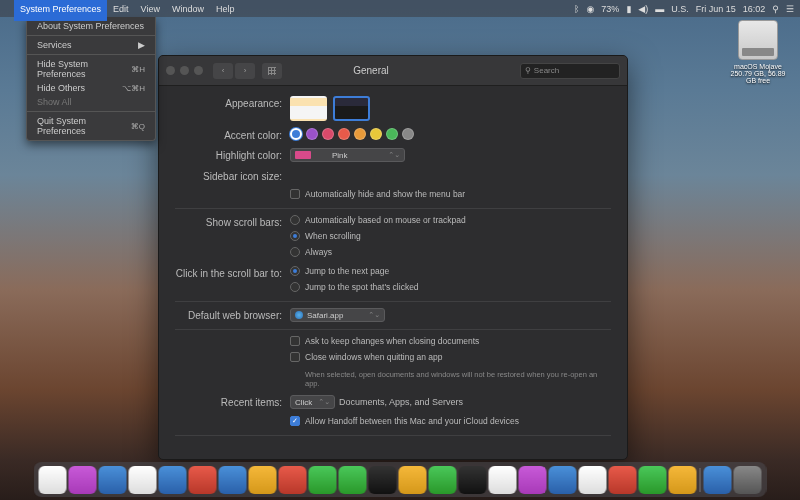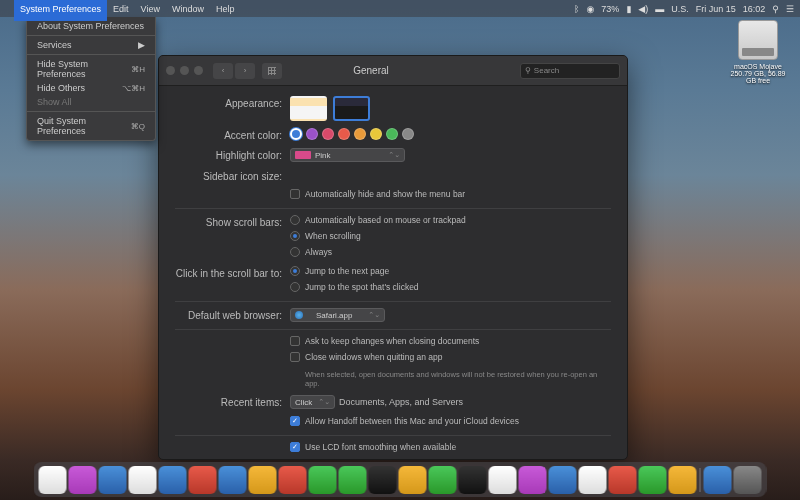--- a/index.html
+++ b/index.html
@@ -157,21 +157,21 @@
           <span class="swatch" style="background: rgb(232, 200, 58);"></span>
           <span class="swatch" style="background: rgb(74, 184, 90);"></span>
           <span class="swatch" style="background: rgb(136, 136, 136);"></span>
         </div>
     </div>
 
     <div class="row">
       <div class="lbl">Highlight color:</div>
       <div class="val">
           <div class="popup" style="min-width:115px">
-            <span style="display:flex;align-items:center;gap:4px">
+            <span style="display:flex;align-items:center;gap:21px">
               <span id="hlswatch" style="width: 16px; height: 8px; border-radius: 1px; background: rgb(216, 74, 138);"></span>
               <span>Pink</span>
             </span>
             <span class="ar">⌃⌄</span>
           </div>
         </div>
     </div>
 
     <div class="row">
       <div class="lbl">Sidebar icon size:</div>
@@ -218,21 +218,21 @@
           </div>
       </div>
     </div>
 
     <div class="hr"></div>
 
     <div class="row">
       <div class="lbl">Default web browser:</div>
       <div class="val">
           <div class="popup">
-            <span style="display:flex;gap:13px;align-items:center">
+            <span style="display:flex;gap:4px;align-items:center">
               <span style="width:8px;height:8px;border-radius:50%;background:radial-gradient(#5ab0e8,#2a70b8)"></span>
               <span>Safari.app</span>
             </span>
             <span class="ar">⌃⌄</span>
           </div>
         </div>
     </div>
 
     <div class="hr"></div>
 
@@ -265,27 +265,20 @@
     <div class="row">
         <div class="lbl"></div>
         <div class="val opt">
           <span class="cb on"></span>
           <span>Allow Handoff between this Mac and your iCloud devices</span>
         </div>
       </div>
 
     <div class="hr"></div>
 
-    <div class="row">
-        <div class="lbl"></div>
-        <div class="val opt">
-          <span class="cb on"></span>
-          <span>Use LCD font smoothing when available</span>
-        </div>
-      </div>
 
   </div>
 </div>
 
 <div id="dock">
   <div class="di c6"></div>
   <div class="di c5"></div>
   <div class="di c1"></div>
   <div class="di c6"></div>
   <div class="di c1"></div>

